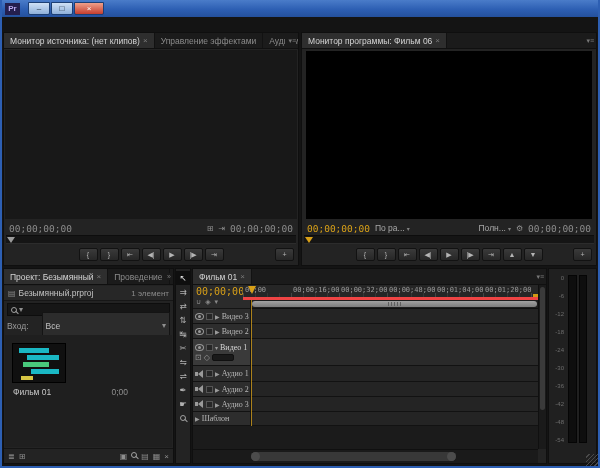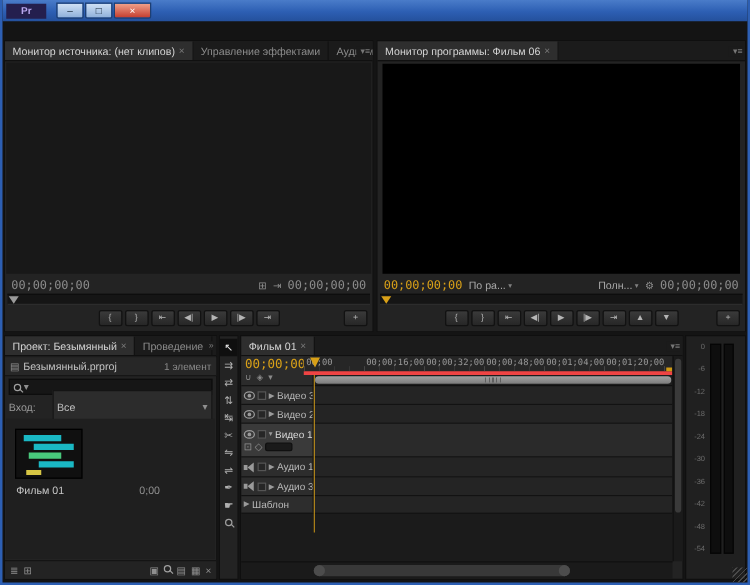--- a/index.html
+++ b/index.html
@@ -1,21 +1,21 @@
 <!DOCTYPE html>
 <html><head>
 <meta charset="utf-8">
 <style>
   *{margin:0;padding:0;box-sizing:border-box;}
   html,body{width:600px;height:468px;overflow:hidden;background:#000;}
   body{font-family:"Liberation Sans","DejaVu Sans",sans-serif;font-size:10px;color:#b0b0b0;}
   .window{position:absolute;inset:0;background:#141414;border-left:2px solid #2d5fb3;border-right:2px solid #2d5fb3;border-bottom:2px solid #2d5fb3;}
   
   .titlebar{position:absolute;top:0;left:0;right:0;height:17px;background:linear-gradient(#4a7cc9,#2d5fb3 55%,#24509c);display:flex;align-items:center;padding:0 3px;color:#fff;}
-  .app-icon{width:32px;height:12px;background:#241f4e;color:#b9a8f0;font-size:8px;line-height:12px;text-align:center;font-weight:bold;margin-right:4px;flex:0 0 auto;}
+  .app-icon{width:15px;height:12px;background:#241f4e;color:#b9a8f0;font-size:8px;line-height:12px;text-align:center;font-weight:bold;margin-right:4px;flex:0 0 auto;}
   .title-text{font-size:10px;white-space:nowrap;overflow:hidden;text-shadow:0 1px 1px rgba(0,0,0,.4);flex:1;}
   .win-btns{display:flex;gap:1px;flex:0 0 auto;margin-left:4px;}
   .wbtn{width:22px;height:13px;background:linear-gradient(#cfe0f5,#8fb0da);border:1px solid #1d3f74;border-radius:0 0 2px 2px;color:#123;font-size:8px;line-height:11px;text-align:center;}
   .wbtn.close{width:30px;background:linear-gradient(#f0a08a,#c43e2f);color:#fff;}
   
   .menubar{position:absolute;top:17px;left:0;right:0;height:14px;background:#2b2b2b;border-bottom:1px solid #111;display:flex;align-items:center;padding-left:3px;}
   .menu-item{padding:0 7px;font-size:10px;color:#c9c9c9;line-height:13px;}
   
   .panel{position:absolute;background:#232323;border:1px solid #0f0f0f;}
   .tabbar{position:absolute;top:0;left:0;right:0;height:16px;background:#1b1b1b;display:flex;border-bottom:1px solid #101010;overflow:hidden;white-space:nowrap;}
@@ -77,21 +77,21 @@
      background-image:repeating-linear-gradient(90deg,#454545 0 1px,transparent 1px 48px),repeating-linear-gradient(90deg,#353535 0 1px,transparent 1px 12px);}
   .rlabel{position:absolute;top:1px;font-family:"DejaVu Sans Mono",monospace;font-size:7px;color:#9a9a9a;white-space:nowrap;}
   .seq-end{position:absolute;right:0;top:9px;width:5px;height:5px;background:#cf9a14;}
   .tl-workarea{position:absolute;left:58px;top:31px;right:8px;height:9px;background:#1d1d1d;border-bottom:1px solid #101010;}
   .wa-bar{position:absolute;left:1px;right:1px;top:1px;height:6px;background:linear-gradient(#a2a2a2,#7c7c7c);border-radius:3px;}
   .wa-bar::after{content:"";position:absolute;left:50%;top:1px;margin-left:-7px;width:14px;height:4px;background:repeating-linear-gradient(90deg,#5f5f5f 0 1px,transparent 1px 3px);}
   .playhead-caret{position:absolute;left:55px;top:17px;width:0;height:0;border-left:4px solid transparent;border-right:4px solid transparent;border-top:8px solid #d8a018;}
   .playhead-line{position:absolute;left:58px;top:31px;height:126px;width:1px;background:rgba(216,160,24,.75);}
   .tl-tracks{position:absolute;left:0;top:40px;right:8px;bottom:14px;background:#1b1b1b;overflow:hidden;}
   .trow{position:relative;display:flex;border-bottom:1px solid #121212;}
-  .thead{width:58px;flex:0 0 58px;background:#2d2d2d;border-right:1px solid #141414;display:flex;align-items:center;gap:2px;padding:0 2px;font-size:8px;color:#b8b8b8;overflow:hidden;}
+  .thead{width:58px;flex:0 0 58px;background:#2d2d2d;border-right:1px solid #141414;display:flex;align-items:center;gap:2px;padding:0 2px;font-size:8px;color:#b8b8b8;overflow:hidden;font-family:Liberation Serif, serif;}
   .thead.hl{background:#3a3a3a;color:#d8d8d8;flex-direction:column;align-items:flex-start;justify-content:center;gap:1px;padding:1px 2px;}
   .thead .sub{display:flex;align-items:center;gap:2px;}
   .tlane{flex:1;background:#242424;}
   .tlane.hl{background:#2a2a2a;}
   .exp{font-size:6px;color:#9a9a9a;}
   .tname{white-space:nowrap;}
   .eye{width:9px;height:7px;position:relative;display:inline-block;flex:0 0 auto;}
   .eye::before{content:"";position:absolute;inset:0;border:1px solid #9a9a9a;border-radius:50%;}
   .eye::after{content:"";position:absolute;left:3px;top:2px;width:3px;height:3px;background:#9a9a9a;border-radius:50%;}
   .lockbox{width:7px;height:7px;border:1px solid #555;background:#262626;display:inline-block;flex:0 0 auto;}
@@ -342,20 +342,29 @@
           <span class="exp">▶</span>
           <span class="tname">Аудио 1</span>
         </div>
         <div class="tlane"></div>
       </div>
       <div class="trow" style="height:15px">
         <div class="thead">
           <span class="speaker"></span>
           <span class="lockbox"></span>
           <span class="exp">▶</span>
+          <span class="tname">Аудио 2</span>
+        </div>
+        <div class="tlane"></div>
+      </div>
+      <div class="trow" style="height:15px">
+        <div class="thead">
+          <span class="speaker"></span>
+          <span class="lockbox"></span>
+          <span class="exp">▶</span>
           <span class="tname">Аудио 3</span>
         </div>
         <div class="tlane"></div>
       </div>
       <div class="trow" style="height:14px">
         <div class="thead">
           <span class="exp">▶</span>
           <span class="tname">Шаблон</span>
         </div>
         <div class="tlane"></div>

